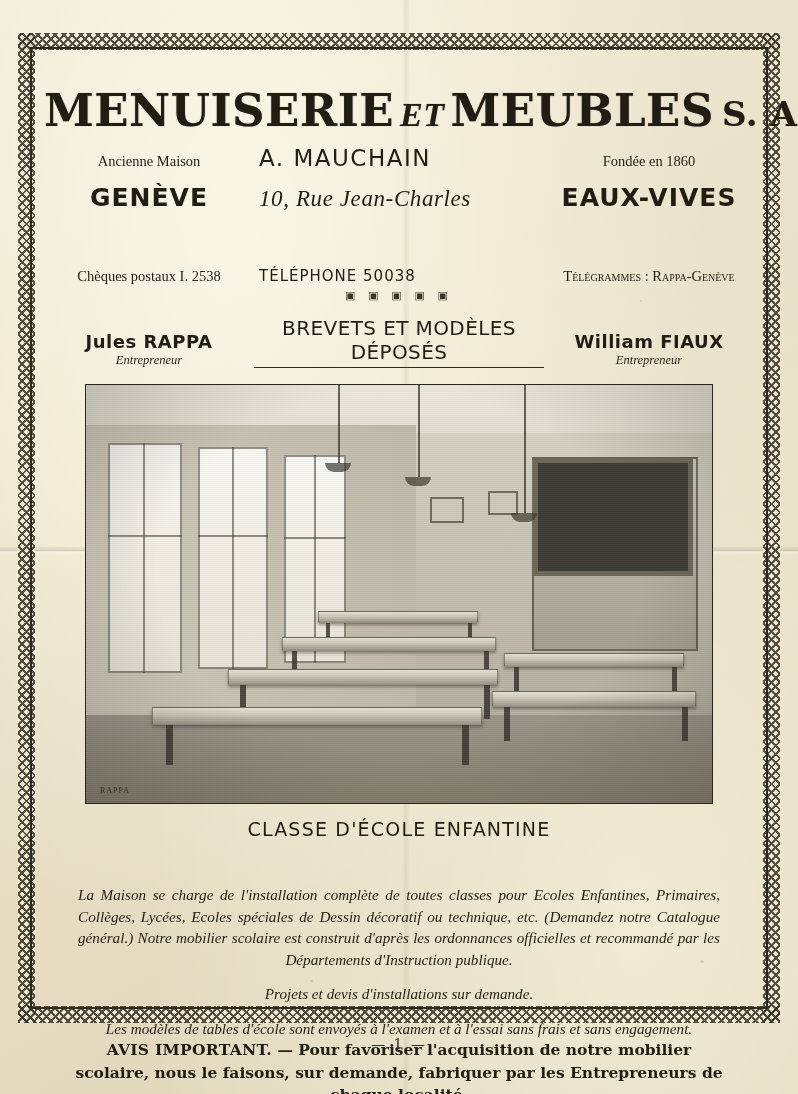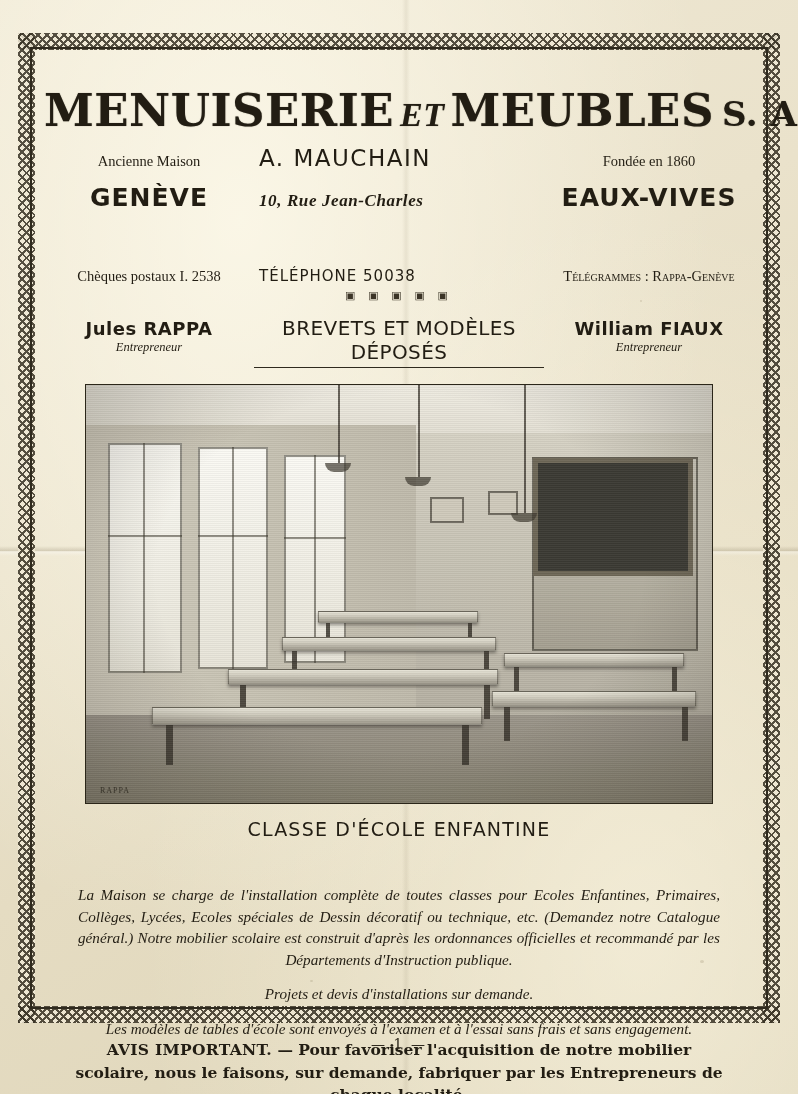--- a/index.html
+++ b/index.html
@@ -134,42 +134,41 @@
   }
   .city {
     font-family: "DejaVu Sans", sans-serif;
     font-weight: bold;
     font-size: 25px;
     letter-spacing: 1px;
   }
   .addr {
     font-family: "Liberation Serif", serif;
     font-style: italic;
-    font-size: 17px;
+    font-size: 23px;
     letter-spacing: 0.6px;
-    font-weight: bold;
   }
   .tel {
     font-family: "DejaVu Sans", sans-serif;
     font-size: 15px;
     letter-spacing: 1px;
   }
   .sc { font-variant: small-caps; margin-top: 44px; }
 
   .deco-squares {
     text-align: center;
     letter-spacing: 5px;
     font-size: 11px;
     color: #3b3426;
     margin-top: 4px;
   }
 
   .row-names {
     display: flex;
-    align-items: center;
+    align-items: flex-end;
     justify-content: space-between;
     margin-top: 2px;
   }
   .person {
     width: 210px;
     text-align: center;
   }
   .person .pname {
     font-family: "DejaVu Sans", sans-serif;
     font-weight: bold;

